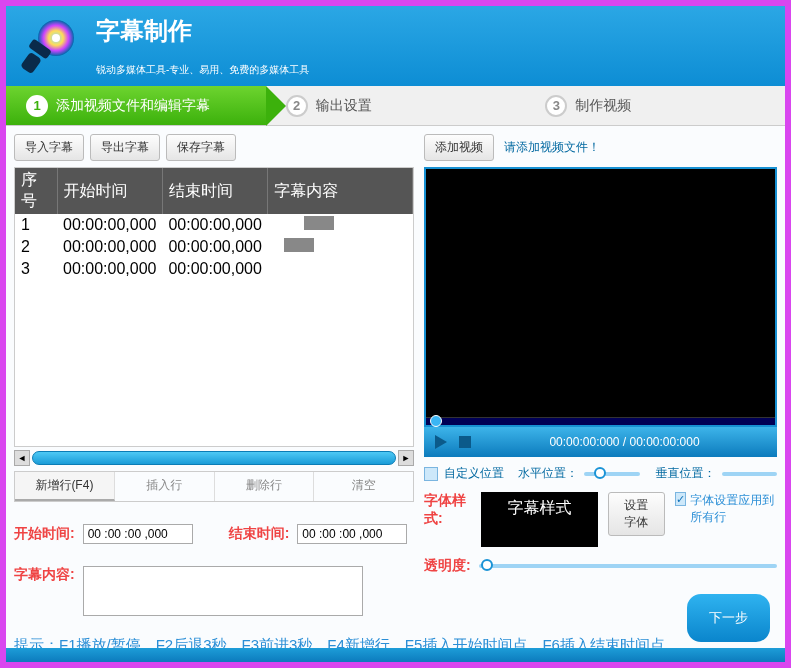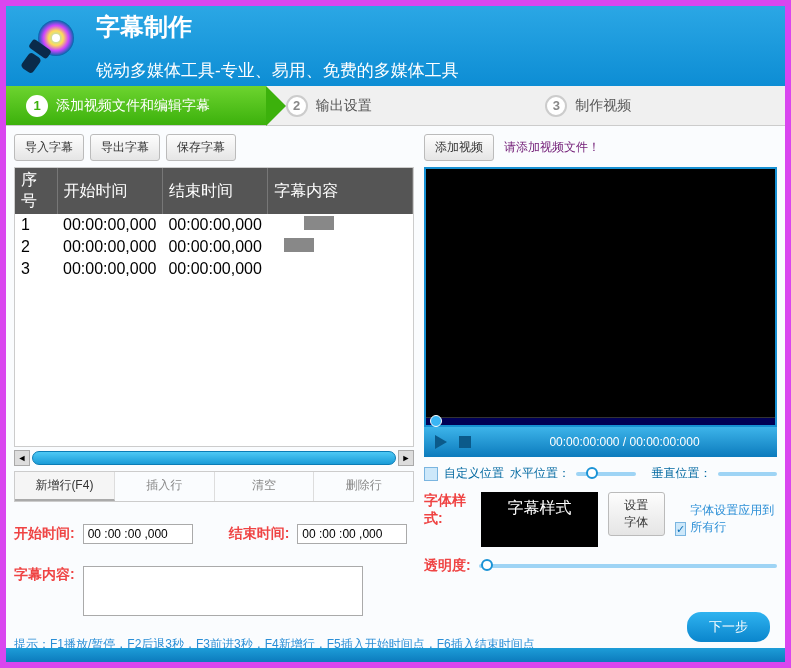--- a/index.html
+++ b/index.html
@@ -2,21 +2,21 @@
 <html><head>
 <meta charset="utf-8">
 <style>
 * { box-sizing: border-box; margin: 0; padding: 0; }
 body { font-family: "Microsoft YaHei", Arial, sans-serif; font-size: 12px; background: #fff; width: 791px; }
 
 .header { background: linear-gradient(#2ba7e5, #0d8dd4); color: #fff; padding: 10px 15px; display: flex; align-items: center; height: 80px; }
 .logo { width: 60px; height: 60px; margin-right: 15px; position: relative; }
 .logo svg { width: 60px; height: 60px; }
 .header-title { font-size: 24px; font-weight: bold; }
-.header-sub { font-size: 17px; margin-top: 16px; }
+.header-sub { font-size: 10px; margin-top: 16px; }
 
 .steps { display: flex; background: #f0f0f0; height: 40px; border-bottom: 1px solid #ccc; }
 .step { display: flex; align-items: center; padding: 0 20px; position: relative; flex: 1; }
 .step.active { background: linear-gradient(#6dd42f, #3cb10c); color: #fff; }
 .step.active::after { content: ""; position: absolute; right: -20px; top: 0; border-left: 20px solid #3cb10c; border-top: 20px solid transparent; border-bottom: 20px solid transparent; z-index: 2; }
 .step-num { width: 22px; height: 22px; border-radius: 50%; background: #fff; color: #888; display: inline-flex; align-items: center; justify-content: center; font-weight: bold; margin-right: 8px; border: 2px solid #ccc; font-size: 13px; }
 .step.active .step-num { border-color: #fff; color: #3cb10c; }
 .step-label { font-size: 14px; color: #555; }
 .step.active .step-label { color: #fff; }
 .step:not(.active)::before { content: ""; position: absolute; left: 0; top: 0; border-left: 20px solid #fff; border-top: 20px solid transparent; border-bottom: 20px solid transparent; }
@@ -43,49 +43,49 @@
 .action-tab { flex: 1; text-align: center; padding: 5px 0; border-right: 1px solid #ddd; font-size: 12px; color: #888; cursor: pointer; }
 .action-tab.active { background: #f5f5f5; color: #333; border-bottom: 2px solid #aaa; }
 .action-tab:last-child { border-right: none; }
 
 .form-row { display: flex; align-items: center; margin-top: 22px; gap: 8px; }
 .form-label { color: #ef4444; font-size: 14px; font-weight: bold; }
 .form-input { border: 1px solid #aaa; padding: 2px 4px; font-size: 12px; width: 110px; }
 .textarea { border: 1px solid #aaa; width: 280px; height: 50px; resize: none; font-size: 12px; }
 
 .video-add-row { display: flex; align-items: center; gap: 10px; margin-bottom: 6px; }
-.video-msg { color: #701a75; font-size: 12px; }
+.video-msg { color: #0369a1; font-size: 12px; }
 
 .video-box { border: 2px solid #1690d2; background: #000; height: 260px; position: relative; }
 .video-timeline { height: 8px; background: #005; border-top: 1px solid #333; position: absolute; bottom: 0; left: 0; right: 0; }
 .video-playhead { width: 12px; height: 12px; border-radius: 50%; background: #3bb6f4; position: absolute; left: 4px; bottom: -2px; border: 1px solid #fff; }
 
 .video-controls { background: linear-gradient(#3db4ea, #0c7bbd); height: 30px; display: flex; align-items: center; padding: 0 8px; color: #fff; font-size: 12px; }
 .play-btn, .stop-btn { width: 18px; height: 18px; margin-right: 6px; cursor: pointer; }
 .play-btn svg, .stop-btn svg { width: 18px; height: 18px; fill: #0b5a8a; }
 .time-display { margin-left: auto; margin-right: auto; color: #fff; }
 
 .pos-row { display: flex; align-items: center; margin-top: 8px; gap: 6px; font-size: 12px; }
 .checkbox { width: 14px; height: 14px; border: 1px solid #7ab5e0; background: #cde8fa; display: inline-block; cursor: pointer; }
 .checkbox.checked::after { content: "✓"; color: #1070b8; font-size: 11px; display: block; text-align: center; line-height: 12px; }
 .pos-label { color: #0369a1; }
 .slider { flex: 1; height: 4px; background: #9ed4f5; border-radius: 2px; position: relative; max-width: 85px; }
 .slider-thumb { width: 12px; height: 12px; border-radius: 50%; background: #fff; border: 2px solid #1a93d6; position: absolute; top: -5px; left: 10px; cursor: pointer; }
 
 .style-row { display: flex; align-items: flex-start; margin-top: 10px; gap: 10px; }
 .style-preview { background: #000; color: #fff; width: 150px; height: 55px; display: flex; align-items: flex-start; justify-content: center; font-size: 16px; padding-top: 6px; }
 .style-right { display: flex; gap: 10px; }
-.check-row { display: flex; align-items: flex-end; gap: 4px; color: #2a8ed6; }
+.check-row { display: flex; align-items: flex-start; gap: 4px; color: #2a8ed6; }
 
 .opacity-row { display: flex; align-items: center; margin-top: 10px; gap: 8px; }
 .opacity-track { flex: 1; height: 4px; background: #9ed4f5; border-radius: 2px; position: relative; max-width: 300px; }
 
-.hint { color: #2a8ed6; font-size: 12px; margin: 12px 8px 16px; text-decoration: underline; }
-
-.next-btn { position: absolute; right: 15px; bottom: 20px; background: linear-gradient(#2fb3f0, #0a85cc); color: #fff; border: none; border-radius: 14px; padding: 6px 22px; font-size: 13px; cursor: pointer; }
+.hint { color: #2a8ed6; font-size: 15px; margin: 12px 8px 16px; text-decoration: underline; }
+
+.next-btn { position: absolute; right: 15px; bottom: 20px; background: linear-gradient(#2fb3f0, #0a85cc); color: #fff; border: none; border-radius: 14px; padding: 15px 22px; font-size: 13px; cursor: pointer; }
 
 .wrap { position: relative; width: 791px; height: 668px; overflow: hidden; border: 6px solid #d946ef; background: #fafcfe; }
 .footer-bar { position: absolute; bottom: 0; left: 0; right: 0; height: 14px; background: linear-gradient(#1d9dd8, #0c7bbd); }
 </style>
 </head>
 <body>
 <div class="wrap">
 
 <div class="header">
   <div class="logo">
@@ -165,22 +165,22 @@
       </table>
     </div>
     <div class="hscroll">
       <div class="hscroll-btn">◄</div>
       <div class="hscroll-track"></div>
       <div class="hscroll-btn">►</div>
     </div>
     <div class="action-tabs">
       <div class="action-tab active">新增行(F4)</div>
       <div class="action-tab">插入行</div>
+      <div class="action-tab">删除行</div>
       <div class="action-tab">清空</div>
-      <div class="action-tab">删除行</div>
     </div>
     <div class="form-row">
       <span class="form-label">开始时间:</span>
       <input class="form-input" value="00 :00 :00 ,000" style="">
       <span style="width:20px"></span>
       <span class="form-label">结束时间:</span>
       <input class="form-input" value="00 :00 :00 ,000" style="">
     </div>
     <div class="form-row" style="align-items:flex-start">
       <span class="form-label">字幕内容:</span>
@@ -203,21 +203,21 @@
               <polygon points="3,2 15,9 3,16"></polygon>
             </svg></span>
       <span class="stop-btn"><svg viewBox="0 0 18 18">
               <rect x="3" y="3" width="12" height="12"></rect>
             </svg></span>
       <span class="time-display">00:00:00:000 / 00:00:00:000</span>
     </div>
     <div class="pos-row">
       <span class="checkbox"></span>
       <span class="pos-label">自定义位置</span>
-      <span class="pos-label" style="margin-left:0">水平位置：</span>
+      <span class="pos-label" style="margin-left:8px">水平位置：</span>
       <div class="slider">
             <div class="slider-thumb"></div>
           </div>
       <span class="pos-label" style="margin-left:10px">垂直位置：</span>
       <div class="slider">
             <div class="slider-thumb" style="left:70px"></div>
           </div>
     </div>
     <div class="style-row">
       <span class="form-label">字体样式:</span>

